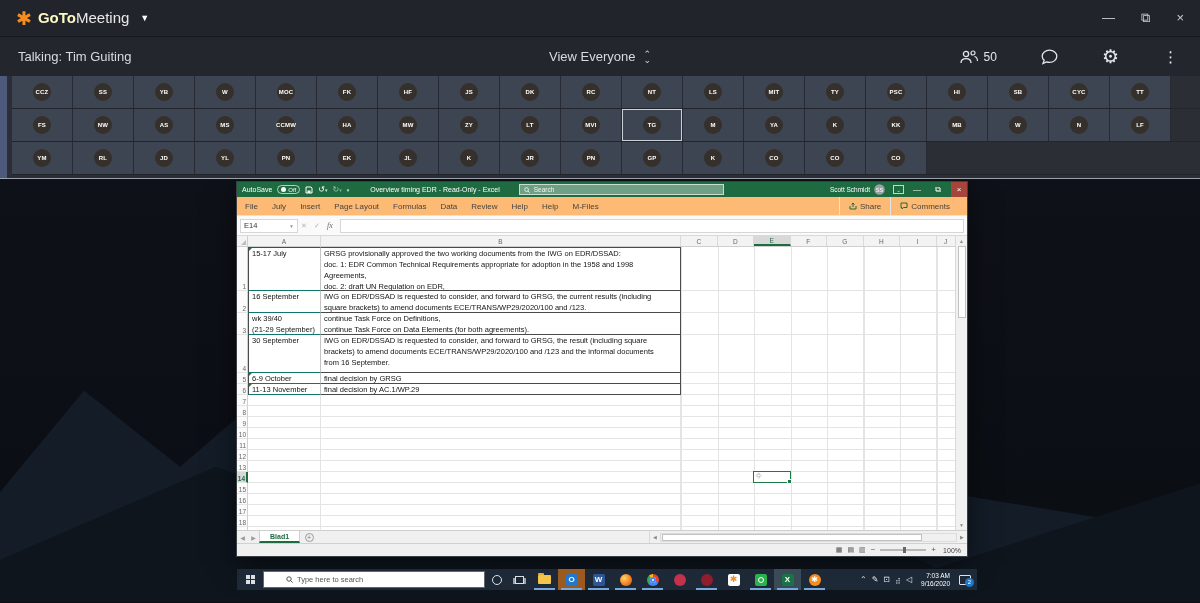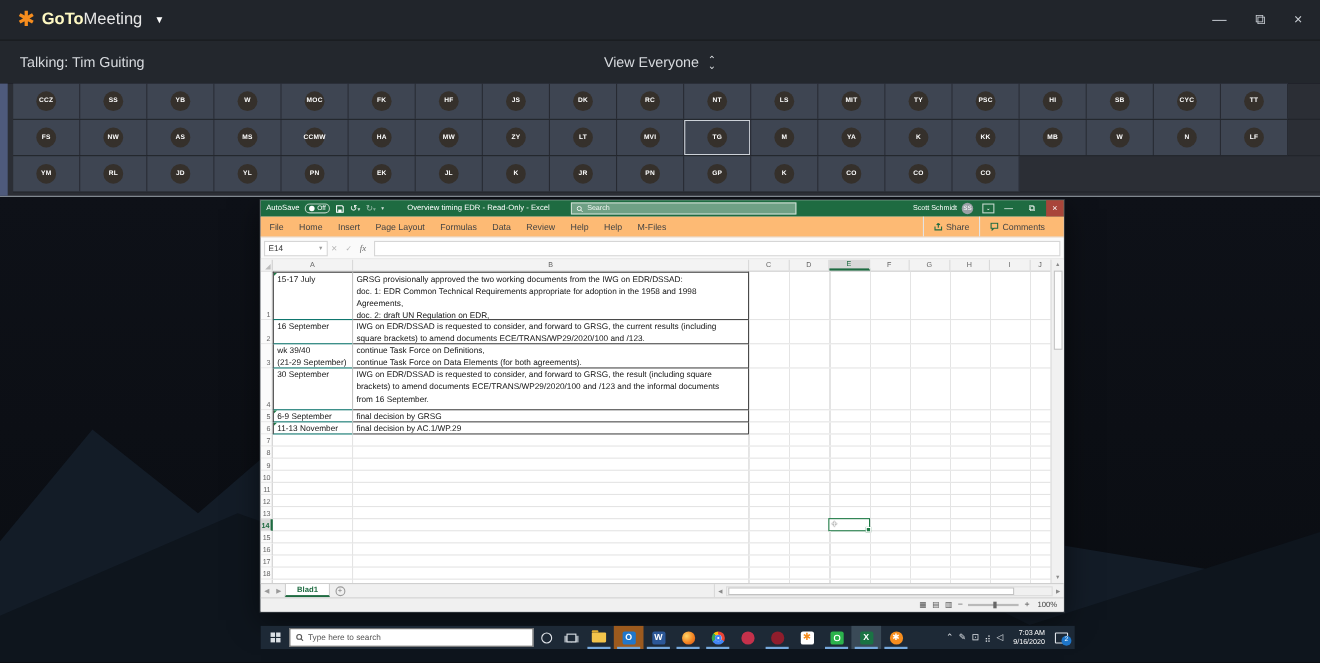--- a/index.html
+++ b/index.html
@@ -147,21 +147,21 @@
   .zoom-thumb { position:absolute; left:50%; top:-2px; width:3px; height:6px; background:#666; }
   .zoom-pct { font-size:7px; color:#444; width:20px; text-align:right; }
 
   
   .taskbar { position:absolute; left:237px; top:390px; width:740px; height:21px; background:#1d2936;
     display:flex; align-items:center; }
   .start-btn { width:26px; height:100%; display:flex; align-items:center; justify-content:center; }
   .win-logo { width:9px; height:9px; display:grid; grid-template-columns:4px 4px; grid-template-rows:4px 4px; gap:1px; }
   .win-logo i { background:#dbe0e5; }
   .tb-search { width:222px; height:17px; background:#fff; border:1px solid #666; display:flex;
-    align-items:center; gap:4px; padding:0 5px; }
+    align-items:center; gap:4px; padding:0 22px; }
   .tb-search span { font-size:7.5px; color:#555; }
   .tb-small { width:23px; height:100%; display:flex; align-items:center; justify-content:center; }
   .cortana-ring { width:10px; height:10px; border:1.5px solid #dfe3e8; border-radius:50%; }
   .taskview-ic { width:9px; height:8px; border:1px solid #dbe0e5; box-shadow:-3px 1px 0 -1px #9aa3ac, 3px 1px 0 -1px #9aa3ac; }
   .tb-slot { width:27px; height:100%; display:flex; align-items:center; justify-content:center; position:relative; }
   .tb-slot.active::after { content:""; position:absolute; left:3px; right:3px; bottom:0; height:2px; background:#76a9dd; }
   .tb-slot.hl-orange { background:#9c5a1e; }
   .tb-slot.hl-gray { background:#3a4a57; }
   .ic-folder { width:13px; height:9px; background:#f3c44b; border-radius:1px; position:relative; }
   .ic-folder::before { content:""; position:absolute; left:0; top:-2px; width:6px; height:2px; background:#e4af30; border-radius:1px 1px 0 0; }
@@ -204,20 +204,42 @@
 
 <div class="gtm-toolbar">
   <div class="talking">Talking: Tim Guiting</div>
   <div class="view-select">
     <span>View Everyone</span>
     <span class="chev-stack">
         <span>⌃</span>
         <span>⌄</span>
       </span>
   </div>
+  <div class="gtm-tools">
+    <div class="tool">
+      <svg width="20" height="14" viewBox="0 0 20 14">
+        <circle cx="7" cy="4" r="2.6" fill="none" stroke="#e3e6ea" stroke-width="1.3"></circle>
+        <path d="M2 13 Q2 8.6 7 8.6 Q12 8.6 12 13" fill="none" stroke="#e3e6ea" stroke-width="1.3"></path>
+        <circle cx="14" cy="3" r="2" fill="none" stroke="#e3e6ea" stroke-width="1.2"></circle>
+        <path d="M15.5 6.5 Q18.5 7.2 18.5 11" fill="none" stroke="#e3e6ea" stroke-width="1.2"></path>
+      </svg>
+      <span>50</span>
+    </div>
+    <div class="tool">
+      <svg width="17" height="16" viewBox="0 0 17 16">
+        <path d="M8.5 1.2 C12.6 1.2 15.8 3.9 15.8 7.3 C15.8 10.7 12.6 13.4 8.5 13.4 C7.4 13.4 6.4 13.2 5.5 12.9 L2 14.5 L3.2 11.3 C1.9 10.2 1.2 8.8 1.2 7.3 C1.2 3.9 4.4 1.2 8.5 1.2 Z" fill="none" stroke="#e3e6ea" stroke-width="1.3"></path>
+      </svg>
+    </div>
+    <div class="tool">
+      <span class="gear-glyph">⚙</span>
+    </div>
+    <div class="tool">
+      <span class="kebab-glyph">⋮</span>
+    </div>
+  </div>
 </div>
 
 <div class="filmstrip" id="filmstrip">
   <div class="edge-strip"></div>
 <div class="strip-row">
       <div class="tile">
         <div class="avatar">CCZ</div>
       </div>
       <div class="tile">
         <div class="avatar">SS</div>
@@ -414,21 +436,21 @@
         <span class="ribbon-opt">⌄</span>
       </span>
       <span class="xl-winbtn">—</span>
       <span class="xl-winbtn">⧉</span>
       <span class="xl-winbtn close">×</span>
     </div>
 
     <div class="xl-menu">
       <span id="menu-items" style="display:flex;gap:14px;">
           <span class="menu-item">File</span>
-          <span class="menu-item">Home</span>
+          <span class="menu-item">July</span>
           <span class="menu-item">Insert</span>
           <span class="menu-item">Page Layout</span>
           <span class="menu-item">Formulas</span>
           <span class="menu-item">Data</span>
           <span class="menu-item">Review</span>
           <span class="menu-item">Help</span>
           <span class="menu-item">Help</span>
           <span class="menu-item">M-Files</span>
         </span>
       <span class="xl-menu-right">
@@ -501,21 +523,21 @@
           <div class="grid-row boxed" style="height: 38px;">
             <div class="row-num">4</div>
             <div class="cellA">30 September</div>
             <div class="cellB">IWG on EDR/DSSAD is requested to consider, and forward to GRSG, the result (including square
 brackets) to amend documents ECE/TRANS/WP29/2020/100 and /123 and the informal documents
 from 16 September.</div>
             <div class="rest"></div>
           </div>
           <div class="grid-row boxed" style="height: 11px;">
             <div class="row-num">5</div>
-            <div class="cellA flag">6-9 September</div>
+            <div class="cellA flag">6-9 October</div>
             <div class="cellB">final decision by GRSG</div>
             <div class="rest"></div>
           </div>
           <div class="grid-row boxed" style="height: 11px;">
             <div class="row-num">6</div>
             <div class="cellA flag">11-13 November</div>
             <div class="cellB">final decision by AC.1/WP.29</div>
             <div class="rest"></div>
           </div>
           <div class="grid-row" style="height: 11px;">

